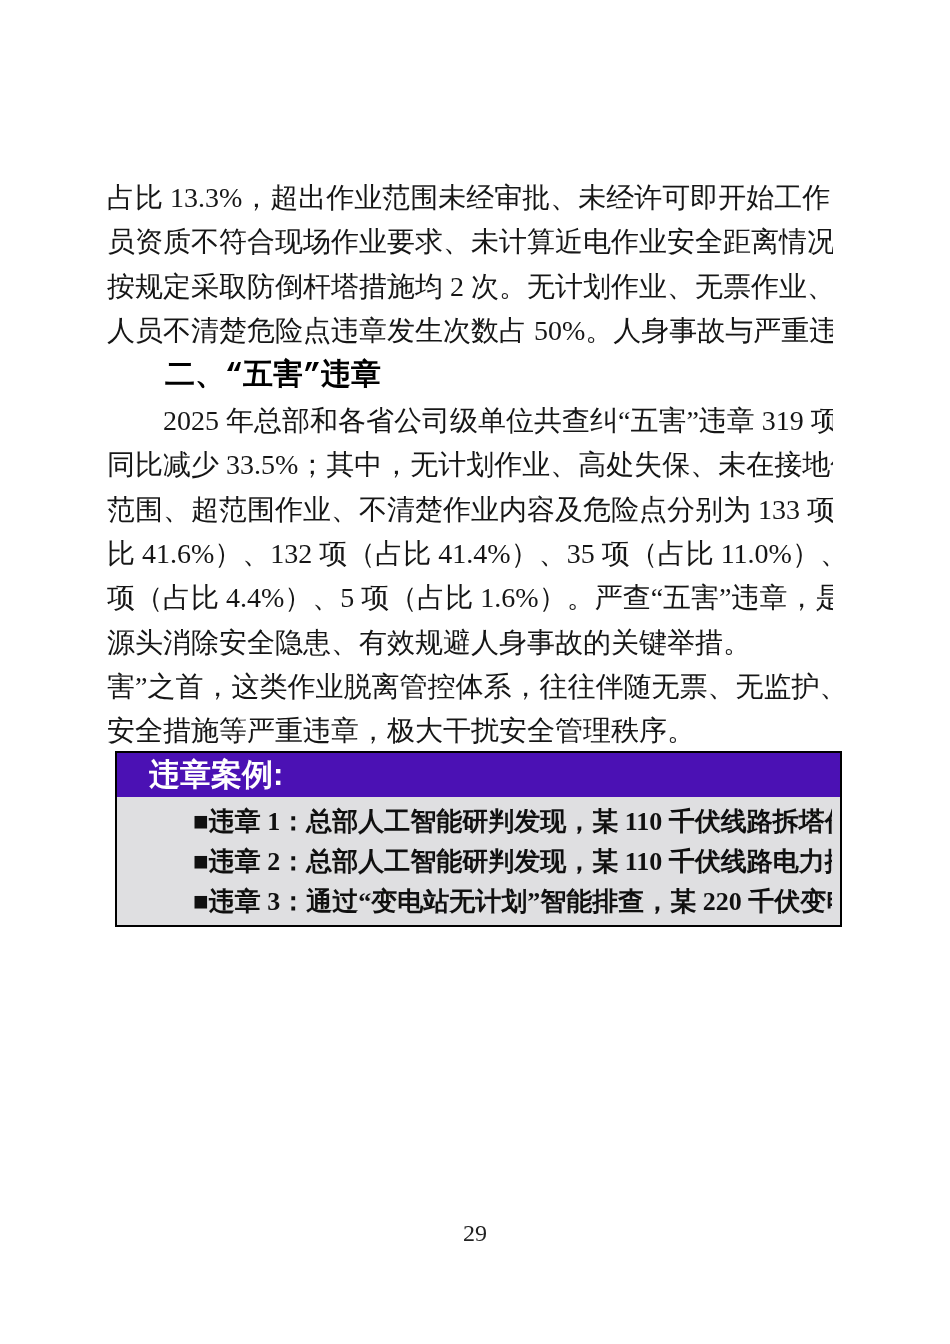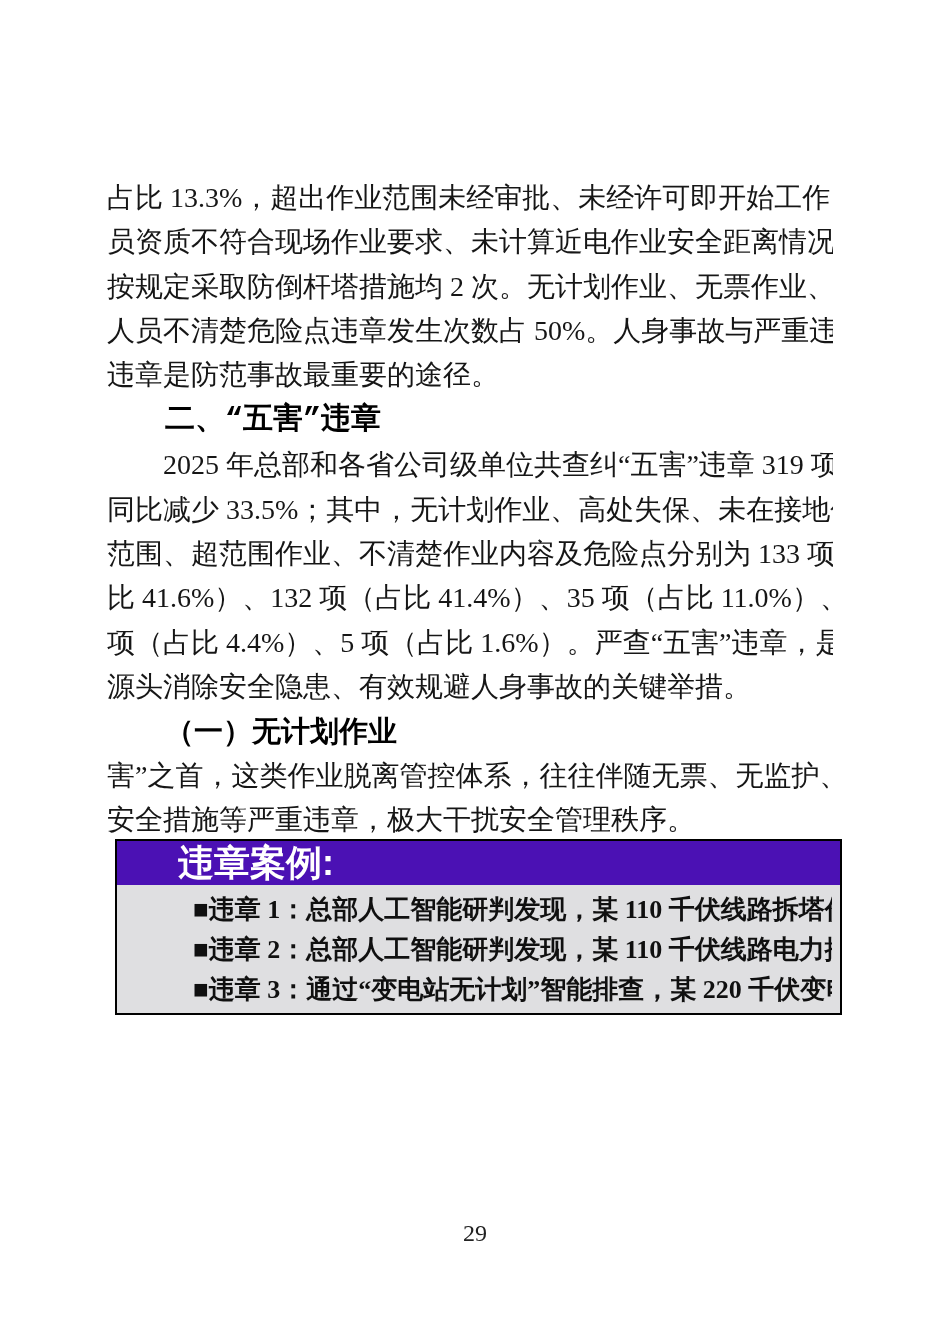--- a/index.html
+++ b/index.html
@@ -57,22 +57,21 @@
     background: var(--banner-bg, #4B11B4);
     height: 44px;
     display: flex;
     align-items: center;
     padding-left: 32px;
   }
   .case-title {
     color: #ffffff;
     font-family: "Liberation Sans", sans-serif;
     font-weight: bold;
-    font-size: 36px;
-    margin-left: 29px;
+    font-size: 31px;
   }
   .case-body {
     background: var(--case-bg, #DFDFE1);
     padding: 5px 8px 3px 6px;
     color: #101010;
   }
   .cline {
     font-size: 26px;
     line-height: 40px;
     font-weight: 600;
@@ -97,35 +96,33 @@
 <body>
 
 <div class="page">
   <div class="content">
 
     <div class="para">
       <div class="line">占比 13.3%，超出作业范围未经审批、未经许可即开始工作、人</div>
       <div class="line">员资质不符合现场作业要求、未计算近电作业安全距离情况、未</div>
       <div class="line">按规定采取防倒杆塔措施均 2 次。无计划作业、无票作业、作业</div>
       <div class="line">人员不清楚危险点违章发生次数占 50%。人身事故与严重违章之</div>
-      <div class="line last">违章是防范事故最重要的途径。</div>
     </div>
 
     <h2 class="h-sec">二、“五害”违章</h2>
 
     <div class="para">
       <div class="line ind">2025 年总部和各省公司级单位共查纠“五害”违章 319 项，</div>
       <div class="line">同比减少 33.5%；其中，无计划作业、高处失保、未在接地保护</div>
       <div class="line">范围、超范围作业、不清楚作业内容及危险点分别为 133 项（占</div>
       <div class="line">比 41.6%）、132 项（占比 41.4%）、35 项（占比 11.0%）、14</div>
       <div class="line">项（占比 4.4%）、5 项（占比 1.6%）。严查“五害”违章，是从</div>
       <div class="line last">源头消除安全隐患、有效规避人身事故的关键举措。</div>
     </div>
 
-    <h3 class="h-sub">（一）无计划作业</h3>
 
     <div class="para">
       <div class="line">害”之首，这类作业脱离管控体系，往往伴随无票、无监护、无</div>
       <div class="line last">安全措施等严重违章，极大干扰安全管理秩序。</div>
     </div>
 
     <div class="case-table">
       <div class="case-header">
         <span class="case-title">违章案例:</span>
       </div>

